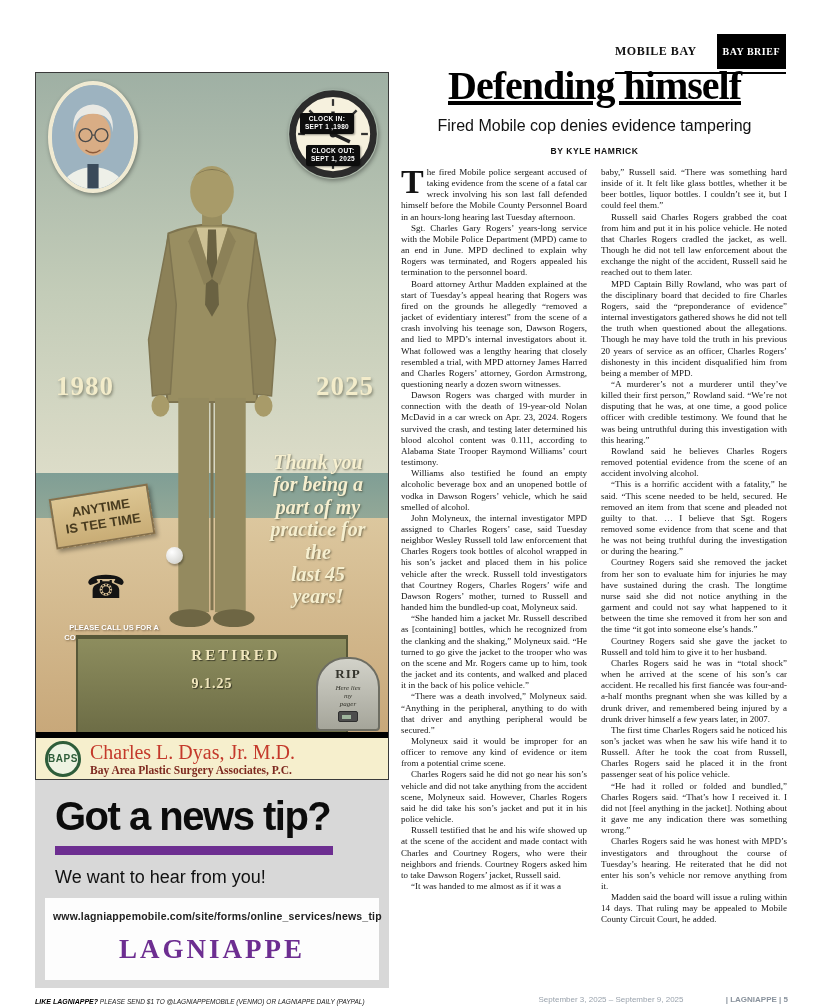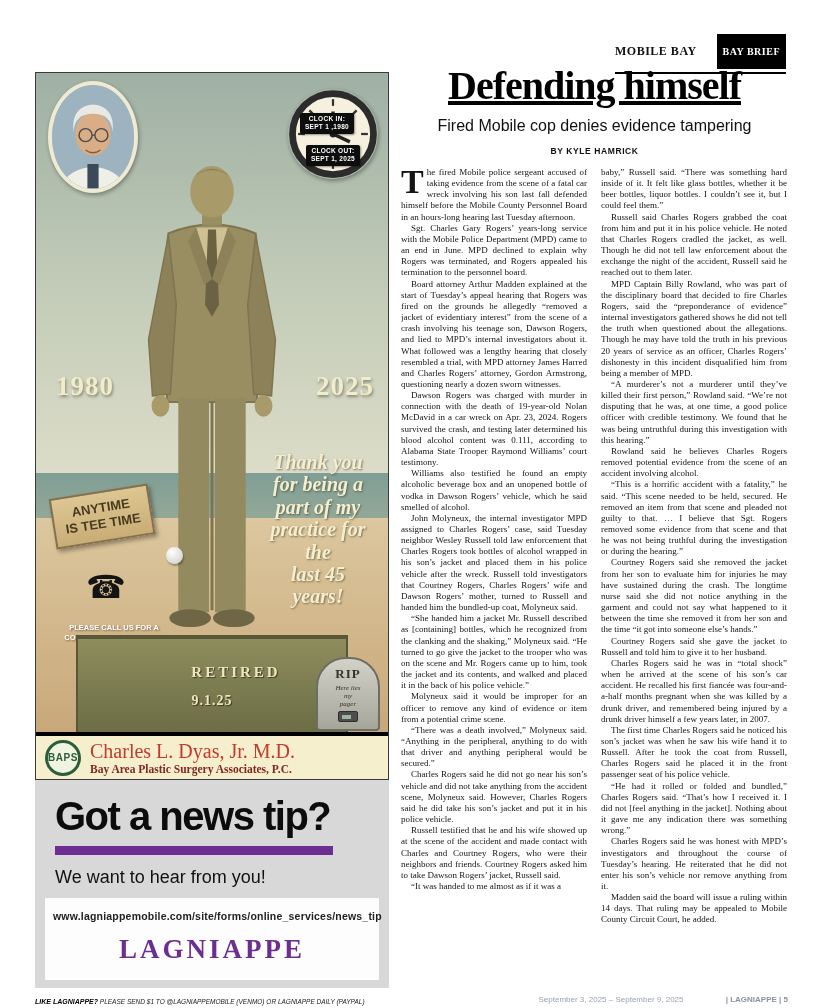--- a/index.html
+++ b/index.html
@@ -91,38 +91,38 @@
   .phone-num { font:bold 11px "Liberation Sans", sans-serif; margin-top:3px; letter-spacing:.5px; }
 
   .pedestal {
     position:absolute; left:50%; transform:translateX(-50%); top:562px;
     width:272px; height:99px; text-align:center;
     background:linear-gradient(180deg,#8d8d5e,#6d6d46);
     border:2px solid #585838; border-top-width:4px;
     color:#f0e6bc; text-shadow:1px 1px 1px rgba(0,0,0,.55);
   }
   .ped1 { font:bold 14.5px "Liberation Serif", serif; margin-top:13px; letter-spacing:.5px; }
-  .ped2 { font:bold 15px "Liberation Serif", serif; margin-top:25px; letter-spacing:3px;padding-left:48px; }
+  .ped2 { font:bold 15px "Liberation Serif", serif; margin-top:8px; letter-spacing:3px;padding-left:48px; }
   .ped3 { font:bold 14px "Liberation Serif", serif; margin-top:12px; letter-spacing:1px; }
 
   .ripstone {
     position:absolute; right:8px; top:584px; width:64px; height:74px;
     background:linear-gradient(180deg,#d2d2c9,#a5a59a);
     border:2px solid #6d6d62; border-radius:30px 30px 4px 4px;
     text-align:center; color:#34342c;
   }
   .rip-t { font:bold 13px "Liberation Serif", serif; margin-top:7px; letter-spacing:1px; }
   .rip-c { font:italic 7px/1.15 "Liberation Serif", serif; margin-top:2px; white-space:pre-line; }
   .pager { width:20px; height:11px; background:#4d4d4d; border-radius:2px; margin:3px auto 0;
            border:1px solid #2e2e2e; position:relative; }
   .pager::after { content:""; position:absolute; left:3px; top:3px; width:9px; height:4px; background:#9fb59d; }
 
   .creamstrip {
     position:absolute; left:0; right:0; bottom:0; height:47px;
-    background:#f6efcd; border-top:4px solid #000000;
+    background:#f6efcd; border-top:6px solid #000000;
     display:flex; align-items:center; gap:9px; padding:0 9px;
   }
   .baps {
     flex:0 0 auto; width:36px; height:36px; border-radius:50%;
     border:3px solid #2e5d3a; color:#2e5d3a; background:#eef3e2;
     display:flex; align-items:center; justify-content:center;
     font:bold 10px "Liberation Sans", sans-serif; letter-spacing:.5px;
   }
   .pr-name { font:20px "Liberation Serif", serif; color:#c4392b; line-height:1.05; }
   .pr-sub  { font:bold 11.5px "Liberation Serif", serif; color:#7e2a20; margin-top:1px; }
@@ -310,22 +310,22 @@
     <div class="byline">BY KYLE HAMRICK</div>
     <div class="cols">
       <div class="col">
           <p class="drop">The fired Mobile police sergeant accused of taking evidence from the scene of a fatal car wreck involving his son last fall defended himself before the Mobile County Personnel Board in an hours-long hearing last Tuesday afternoon.</p>
           <p>Sgt. Charles Gary Rogers’ years-long service with the Mobile Police Department (MPD) came to an end in June. MPD declined to explain why Rogers was terminated, and Rogers appealed his termination to the personnel board.</p>
           <p>Board attorney Arthur Madden explained at the start of Tuesday’s appeal hearing that Rogers was fired on the grounds he allegedly “removed a jacket of evidentiary interest” from the scene of a crash involving his teenage son, Dawson Rogers, and lied to MPD’s internal investigators about it. What followed was a lengthy hearing that closely resembled a trial, with MPD attorney James Harred and Charles Rogers’ attorney, Gordon Armstrong, questioning nearly a dozen sworn witnesses.</p>
           <p>Dawson Rogers was charged with murder in connection with the death of 19-year-old Nolan McDavid in a car wreck on Apr. 23, 2024. Rogers survived the crash, and testing later determined his blood alcohol content was 0.111, according to Alabama State Trooper Raymond Williams’ court testimony.</p>
           <p>Williams also testified he found an empty alcoholic beverage box and an unopened bottle of vodka in Dawson Rogers’ vehicle, which he said smelled of alcohol.</p>
           <p>John Molyneux, the internal investigator MPD assigned to Charles Rogers’ case, said Tuesday neighbor Wesley Russell told law enforcement that Charles Rogers took bottles of alcohol wrapped in his son’s jacket and placed them in his police vehicle after the wreck. Russell told investigators that Courtney Rogers, Charles Rogers’ wife and Dawson Rogers’ mother, turned to Russell and handed him the bundled-up coat, Molyneux said.</p>
           <p>“She handed him a jacket Mr. Russell described as [containing] bottles, which he recognized from the clanking and the shaking,” Molyneux said. “He turned to go give the jacket to the trooper who was on the scene and Mr. Rogers came up to him, took the jacket and its contents, and walked and placed it in the back of his police vehicle.”</p>
+          <p>“There was a death involved,” Molyneux said. “Anything in the peripheral, anything to do with that driver and anything peripheral would be secured.”</p>
           <p>Molyneux said it would be improper for an officer to remove any kind of evidence or item from a potential crime scene.</p>
-          <p>“There was a death involved,” Molyneux said. “Anything in the peripheral, anything to do with that driver and anything peripheral would be secured.”</p>
           <p>Charles Rogers said he did not go near his son’s vehicle and did not take anything from the accident scene, Molyneux said. However, Charles Rogers said he did take his son’s jacket and put it in his police vehicle.</p>
           <p>Russell testified that he and his wife showed up at the scene of the accident and made contact with Charles and Courtney Rogers, who were their neighbors and friends. Courtney Rogers asked him to take Dawson Rogers’ jacket, Russell said.</p>
           <p>“It was handed to me almost as if it was a</p>
         </div>
       <div class="col">
           <p>baby,” Russell said. “There was something hard inside of it. It felt like glass bottles, whether it be beer bottles, liquor bottles. I couldn’t see it, but I could feel them.”</p>
           <p>Russell said Charles Rogers grabbed the coat from him and put it in his police vehicle. He noted that Charles Rogers cradled the jacket, as well. Though he did not tell law enforcement about the exchange the night of the accident, Russell said he reached out to them later.</p>
           <p>MPD Captain Billy Rowland, who was part of the disciplinary board that decided to fire Charles Rogers, said the “preponderance of evidence” internal investigators gathered shows he did not tell the truth when questioned about the allegations. Though he may have told the truth in his previous 20 years of service as an officer, Charles Rogers’ dishonesty in this incident disqualified him from being a member of MPD.</p>
           <p>“A murderer’s not a murderer until they’ve killed their first person,” Rowland said. “We’re not disputing that he was, at one time, a good police officer with credible testimony. We found that he was being untruthful during this investigation with this hearing.”</p>
           <p>Rowland said he believes Charles Rogers removed potential evidence from the scene of an accident involving alcohol.</p>

